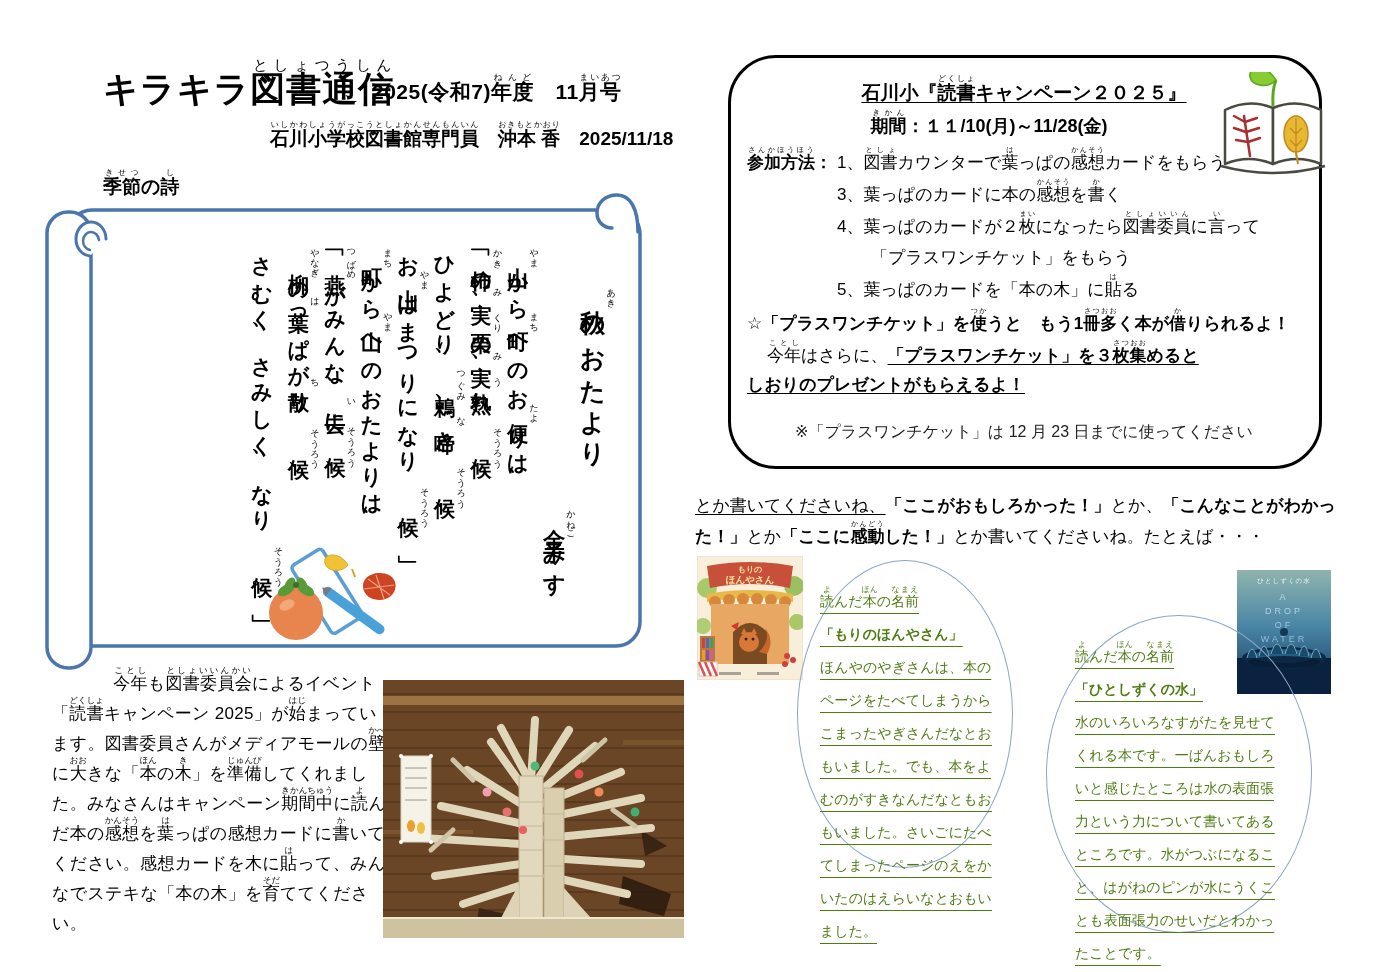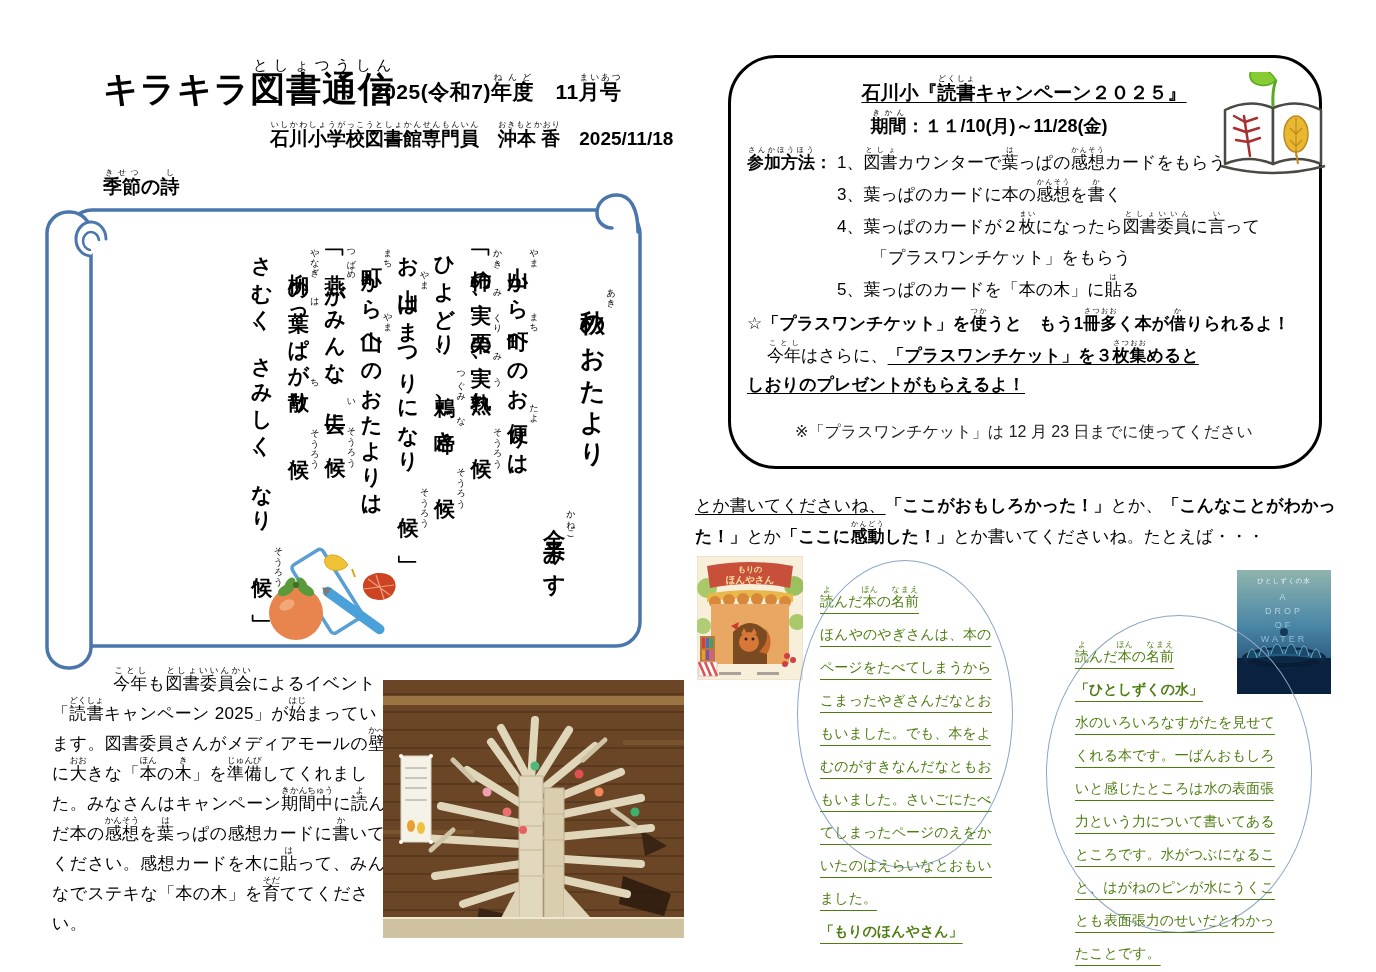--- a/index.html
+++ b/index.html
@@ -288,22 +288,22 @@
       <circle cx="96" cy="104" r="3"></circle>
       <circle cx="88" cy="108" r="3"></circle>
   </g>
   <rect x="22" y="116" width="22" height="3" fill="#a8a298"></rect>
   <rect x="60" y="116" width="22" height="3" fill="#a8a298"></rect>
 </svg>
 
 <div class="abs bubble bubble1">
   <div class="inner">
     <div class="u"><ruby>読<rt>よ</rt></ruby>んだ<ruby>本<rt>ほん</rt></ruby>の<ruby>名前<rt>なまえ</rt></ruby></div>
+    <div class="u book-title">「もりのほんやさん」</div>
     <div class="u">ほんやのやぎさんは、本のページをたべてしまうからこまったやぎさんだなとおもいました。でも、本をよむのがすきなんだなともおもいました。さいごにたべてしまったページのえをかいたのはえらいなとおもいました。</div>
-    <div class="u book-title">「もりのほんやさん」</div>
   </div>
 </div>
 
 <svg class="abs" style="left:1237px;top:570px;" width="94" height="124" viewBox="0 0 94 124">
   <defs>
     <linearGradient id="g2" x1="0" y1="0" x2="0" y2="1">
       <stop offset="0" stop-color="#8fb4ae"></stop>
         <stop offset="0.45" stop-color="#4a86a6"></stop>
         <stop offset="1" stop-color="#12345e"></stop>
     </linearGradient>

